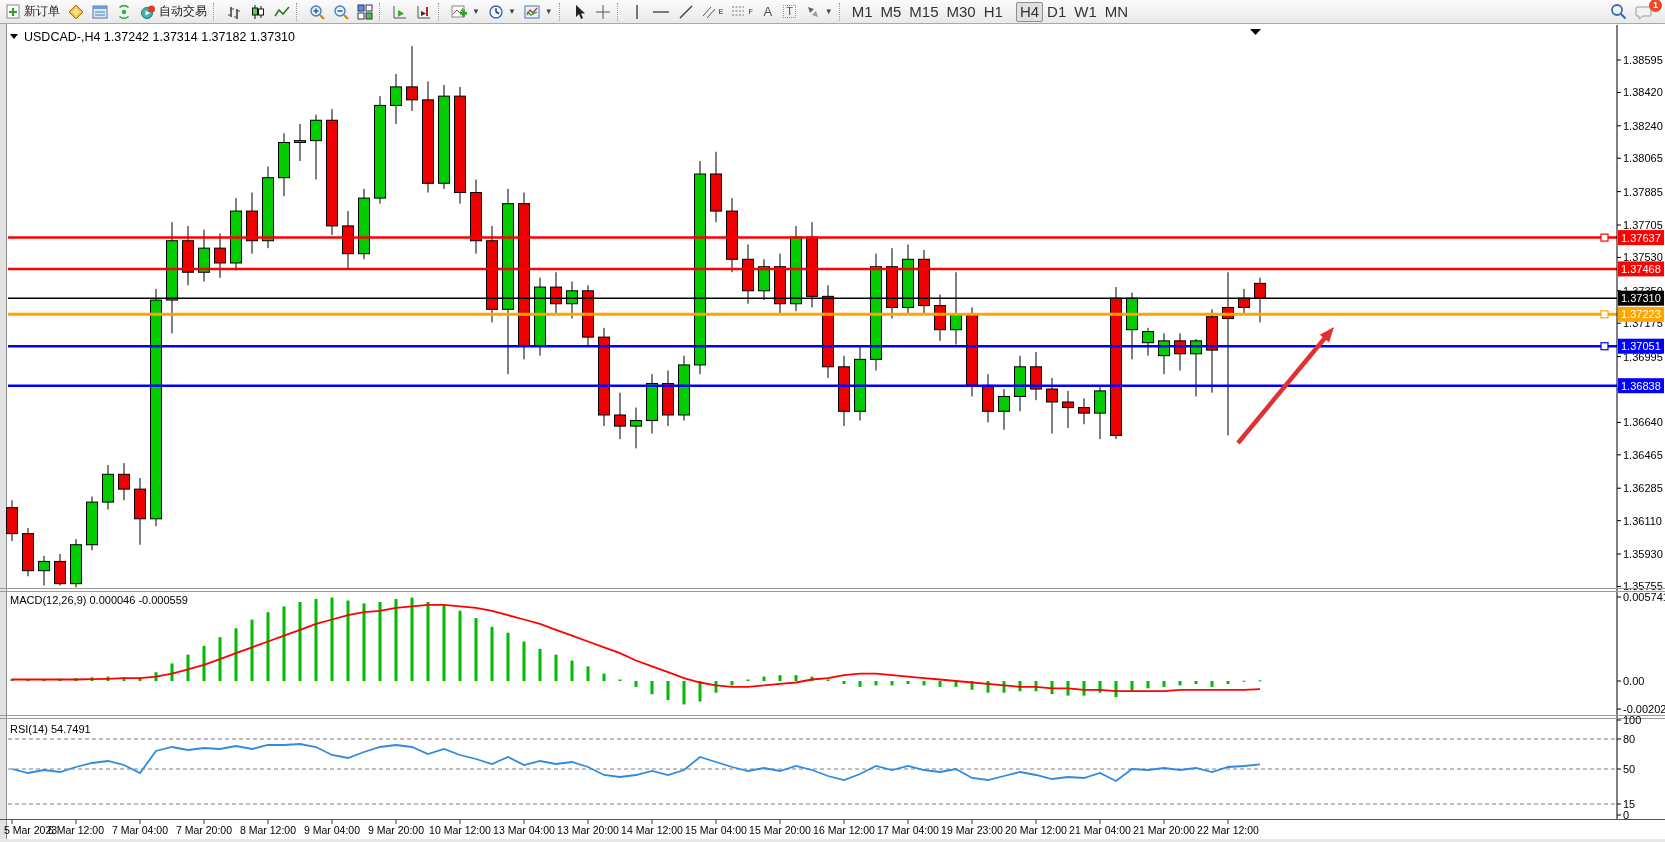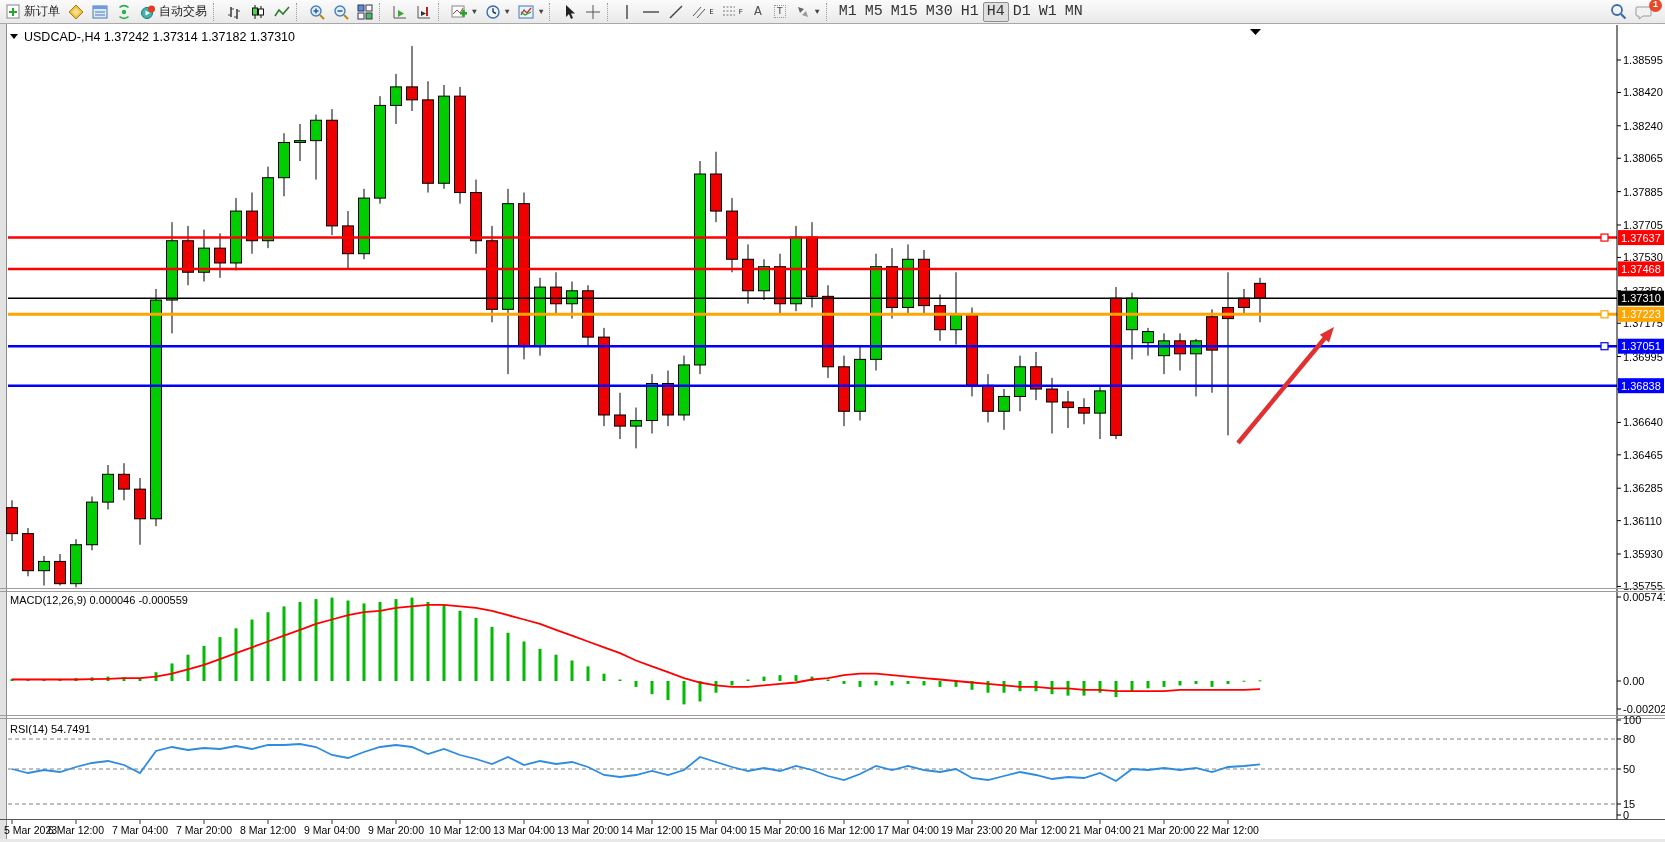--- a/index.html
+++ b/index.html
@@ -3,25 +3,25 @@
 <meta charset="utf-8">
 <style>
   html,body{margin:0;padding:0;width:1665px;height:842px;overflow:hidden;
     font-family:"Liberation Sans",sans-serif;background:#fff;}
   
   .toolbar{height:23px;display:flex;align-items:center;padding:0 2px;
     background:linear-gradient(#fbfbfb,#e9e9e9);border-bottom:1px solid #a8a8a8;
     font-size:12px;color:#222;user-select:none;}
   .tb-btn{height:20px;min-width:22px;display:flex;align-items:center;justify-content:center;
     gap:3px;padding:0 3px;border:1px solid transparent;border-radius:2px;background:transparent;
-    font-size:12px;color:#222;cursor:default;white-space:nowrap;font-family:Liberation Mono, monospace;}
+    font-size:12px;color:#222;cursor:default;white-space:nowrap;font-family:Liberation Sans, sans-serif;}
   .tb-sep{width:6px;height:18px;margin:0 2px;border-left:1px dotted #9a9a9a;}
   .tb-group{display:flex;align-items:center;}
   .tf{min-width:26px;font-size:15px;color:#333;justify-content:center;}
-  .tf.active{background:#dfdfdf;border:1px solid #8f8f8f;}
+  .tf.active{background:#dfdfdf;border:1px solid #8f8f8f;margin-left:9px;}
   .dd{font-size:8px;color:#444;margin-left:1px;}
   .tb-right{margin-left:auto;display:flex;align-items:center;}
   .badge{position:absolute;top:-4px;right:-6px;background:#e8492b;color:#fff;border-radius:8px;
     min-width:13px;height:13px;font-size:9px;font-weight:bold;display:flex;align-items:center;justify-content:center;}
   .rel{position:relative;}
   .glyph{font-size:11px;line-height:1;}
   .glyph-sub{font-size:7px;vertical-align:sub;}
   
   .chart-area{width:1665px;height:819px;}
   svg text{font-family:"Liberation Sans",sans-serif;}

